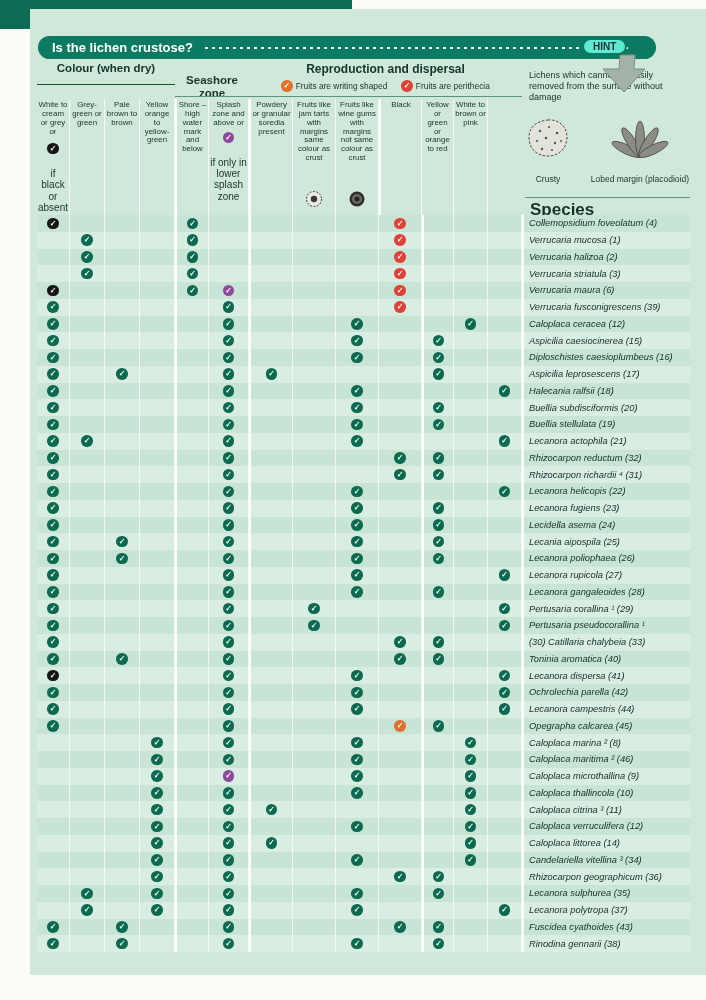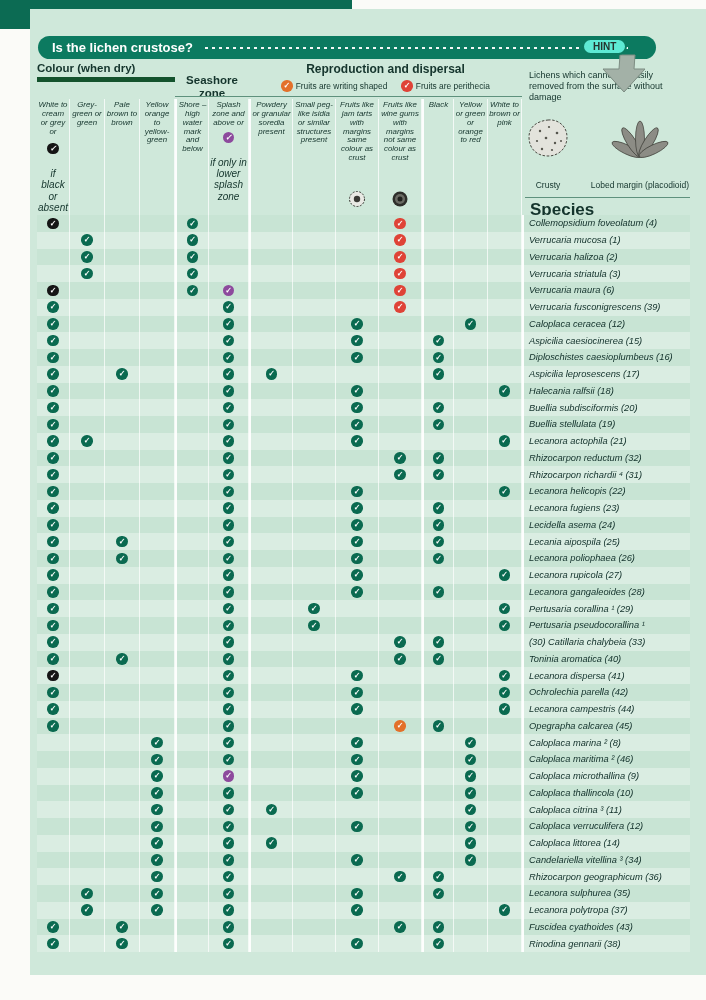--- a/index.html
+++ b/index.html
@@ -14,42 +14,42 @@
   .titlebar .title{color:#fff;font-weight:bold;font-size:13px;white-space:nowrap;}
   .titlebar .dots{flex:1;height:10px;margin:0 10px;
       background-image:radial-gradient(circle,rgba(255,255,255,.95) 1.3px,rgba(255,255,255,0) 1.5px);
       background-size:7px 10px;background-repeat:repeat-x;background-position:0 center;}
   .hint{position:absolute;left:552px;top:29px;padding:1px 9px;background:#5eead4;border:2px solid #0c7a60;
         border-radius:9px;font-size:10px;font-weight:bold;color:#25332e;z-index:5;}
   .hint-arrow{position:absolute;left:562px;top:45px;z-index:4;}
 
   .table{position:absolute;left:7px;top:50px;width:653px;}
   .header{position:relative;height:156px;}
-  .g-colour{position:absolute;left:0;top:3px;width:138px;text-align:left;font-weight:bold;
-            font-size:11.5px;padding-bottom:3px;border-bottom:5px solid #14532d;box-sizing:border-box;}
+  .g-colour{position:absolute;left:0;top:3px;width:138px;text-align:center;font-weight:bold;
+            font-size:11.5px;padding-bottom:10px;border-bottom:1px solid #14532d;box-sizing:border-box;}
   .g-seashore{position:absolute;left:139px;top:15px;width:72px;text-align:center;font-weight:bold;
               font-size:11.5px;line-height:1.15;}
   .g-repro{position:absolute;left:212px;top:3px;width:273px;text-align:center;font-weight:bold;font-size:12px;}
   .legend{position:absolute;left:212px;top:21px;width:273px;display:flex;justify-content:center;gap:14px;
           font-size:8.4px;align-items:center;}
   .leg-item{display:inline-flex;align-items:center;gap:3px;}
   .hdr-rule{position:absolute;left:138px;top:37px;width:347px;border-top:1px solid #5f917d;}
 
   .info-text{position:absolute;left:492px;top:11px;width:158px;font-size:9px;line-height:1.22;}
   .figures{position:absolute;left:488px;top:58px;width:164px;display:flex;justify-content:space-between;
            align-items:flex-start;}
   .figure{text-align:center;font-size:8.5px;line-height:1.1;}
-  .figlabel{margin-top:20px;}
+  .figlabel{margin-top:14px;}
   .species-head{position:absolute;left:488px;top:138px;width:165px;font-weight:bold;font-size:17px;
                 border-top:1px solid #5f917d;padding:2px 0 0 5px;box-sizing:border-box;}
 
   .colheads{position:absolute;left:0;top:40px;height:116px;display:grid;
       grid-template-columns:33px 35px 35px 35px 34px 40px 44px 43px 43px 43px 32px 34px 34px;}
   .colhead{box-sizing:border-box;border-right:1px solid rgba(255,255,255,.75);padding:2px 1px 2px;
-           font-size:7.9px;line-height:1.12;text-align:center;display:flex;flex-direction:column;align-items:center;font-style:italic;}
+           font-size:7.9px;line-height:1.12;text-align:center;display:flex;flex-direction:column;align-items:center;}
   .colhead .note{margin-top:14px;font-size:10px;}
   .notewrap{display:flex;flex-direction:column;align-items:center;margin-top:4px;}
   .notewrap.push{margin-top:auto;}
   .figwrap{margin-top:auto;margin-bottom:2px;}
 
   .body{position:absolute;left:0;top:156px;width:653px;}
   .row{display:grid;height:16.75px;
       grid-template-columns:33px 35px 35px 35px 34px 40px 44px 43px 43px 43px 32px 34px 34px 168px;}
   .row:nth-child(odd){background:#c8e4d4;}
   .row:nth-child(even){background:#daede2;}
@@ -164,23 +164,20 @@
               <div>Splash zone and above or</div>
               <div class="notewrap">
                 <span class="check purple">✓</span>
                 <div class="note">if only in lower splash zone</div>
               </div>
             </div>
             <div class="colhead gsep">
               <div>Powdery or granular soredia present</div>
             </div>
             <div class="colhead">
-              <div>Small peg-like isidia or similar structures present</div>
-            </div>
-            <div class="colhead">
               <div>Fruits like jam tarts with margins same colour as crust</div>
               <div class="figwrap"><svg width="20" height="18" viewBox="0 0 20 18">
                   <circle cx="10" cy="9" r="7.5" fill="#e9e9e4" stroke="#3a3a35" stroke-width="1" stroke-dasharray="2 1.4"></circle>
                   <circle cx="10" cy="9" r="3.2" fill="#3a3a35"></circle>
                 </svg></div>
             </div>
             <div class="colhead">
               <div>Fruits like wine gums with margins not same colour as crust</div>
               <div class="figwrap"><svg width="20" height="18" viewBox="0 0 20 18">
                   <circle cx="10" cy="9" r="7.5" fill="#2e2e2a"></circle>

